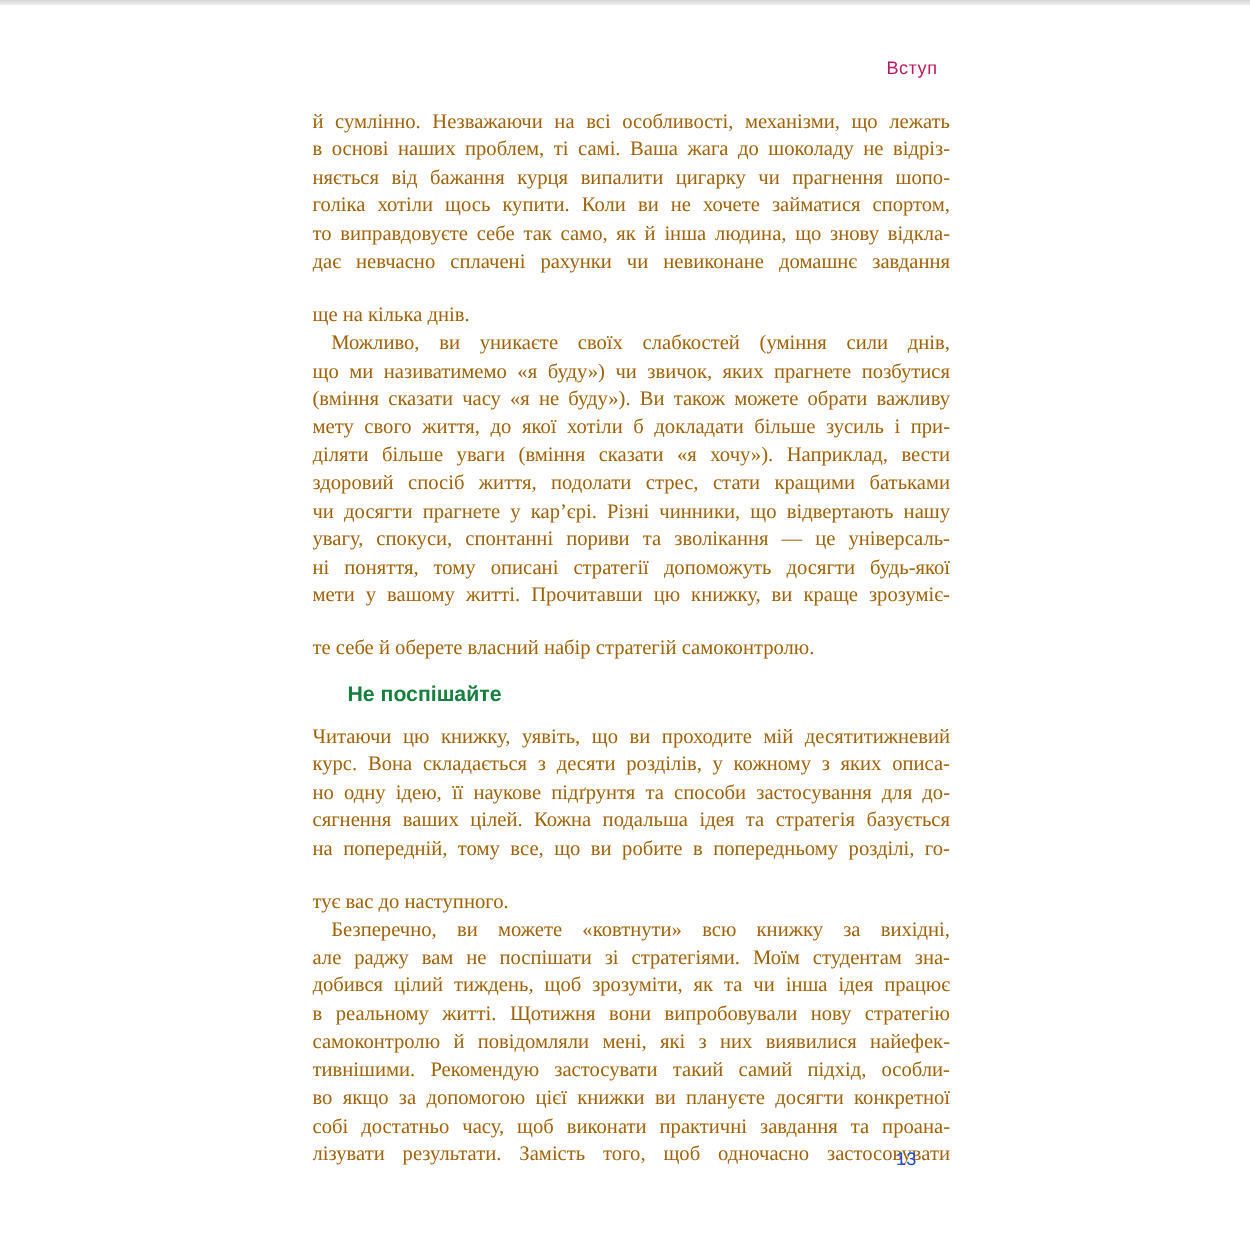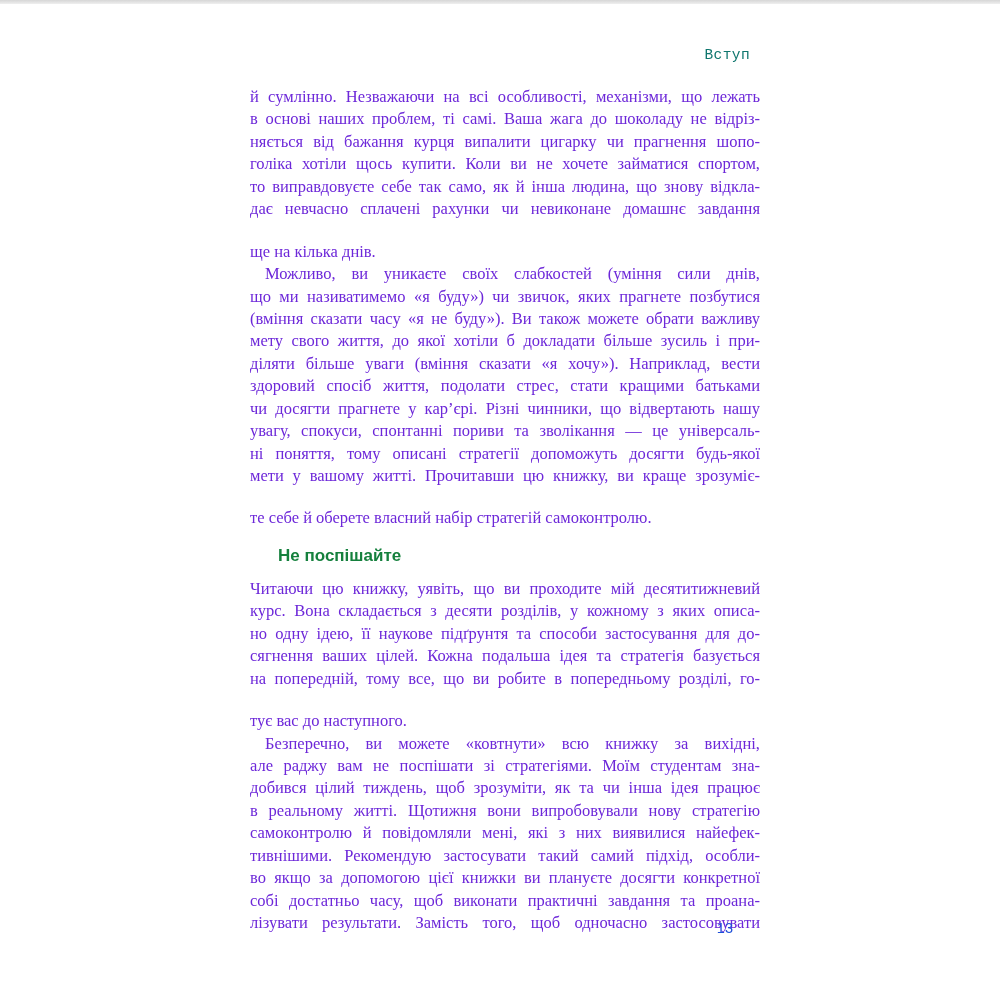--- a/index.html
+++ b/index.html
@@ -19,39 +19,39 @@
     top: 0; left: 0;
     width: 1000px; height: 4px;
     background: linear-gradient(#d6d6d6, #efefef);
   }
   .running-head {
     position: absolute;
     top: 47px;
     left: 250px;
     width: 500px;
     text-align: right;
-    font-family: Liberation Mono, monospace;
+    font-family: Liberation Sans, sans-serif;
     font-size: 14.5px;
     letter-spacing: 0.4px;
-    color: #0f766e;
+    color: #be185d;
   }
   .text-column {
     position: absolute;
     top: 86px;
     left: 250px;
     width: 510px;
   }
   .paragraph { margin: 0; }
   .line {
     font-family: "Liberation Serif", "DejaVu Serif", serif;
     font-size: 16.5px;
     line-height: 22.45px;
     height: 22.45px;
     overflow: hidden;
-    color: #6d28d9;
+    color: #a16207;
     text-align: justify;
     text-align-last: justify;
   }
   .line.flush {
     text-align-last: left;
     margin-top: 20px;
   }
   .line.indent {
     text-indent: 15px;
   }

